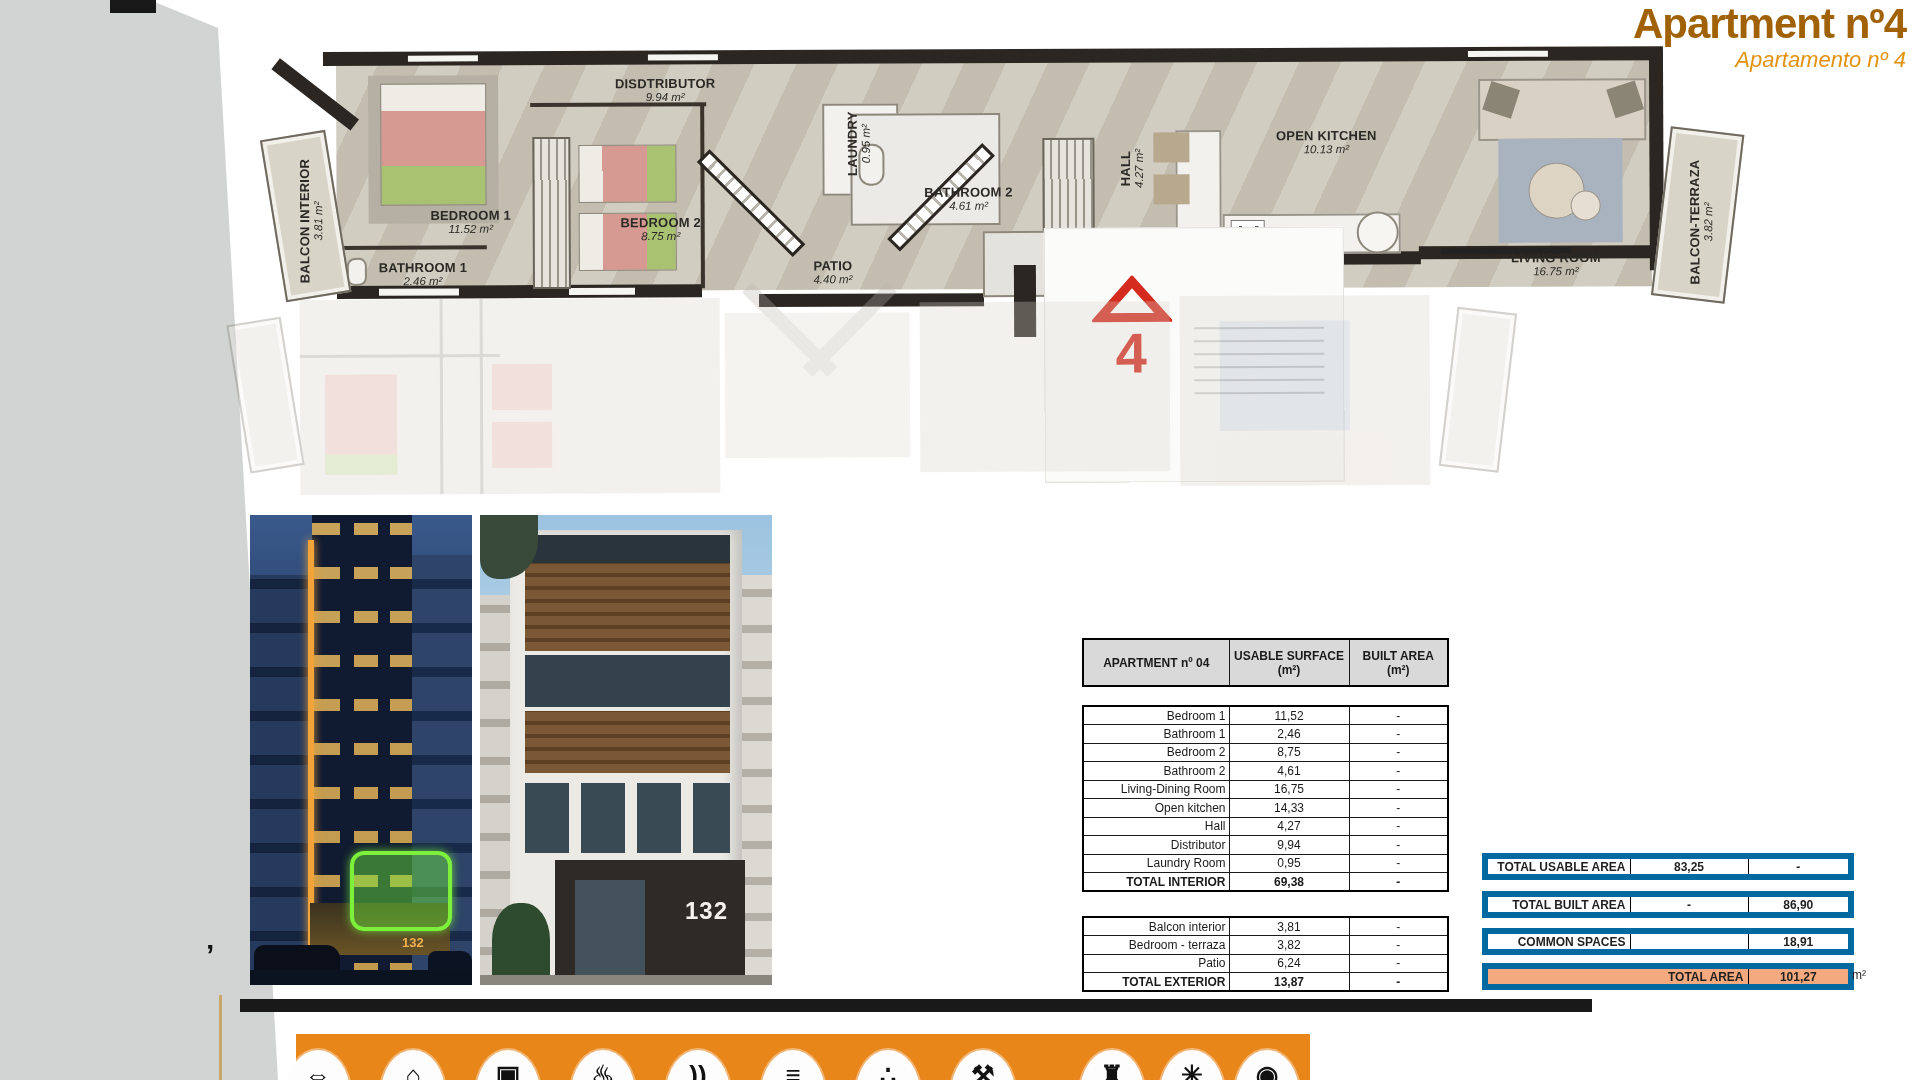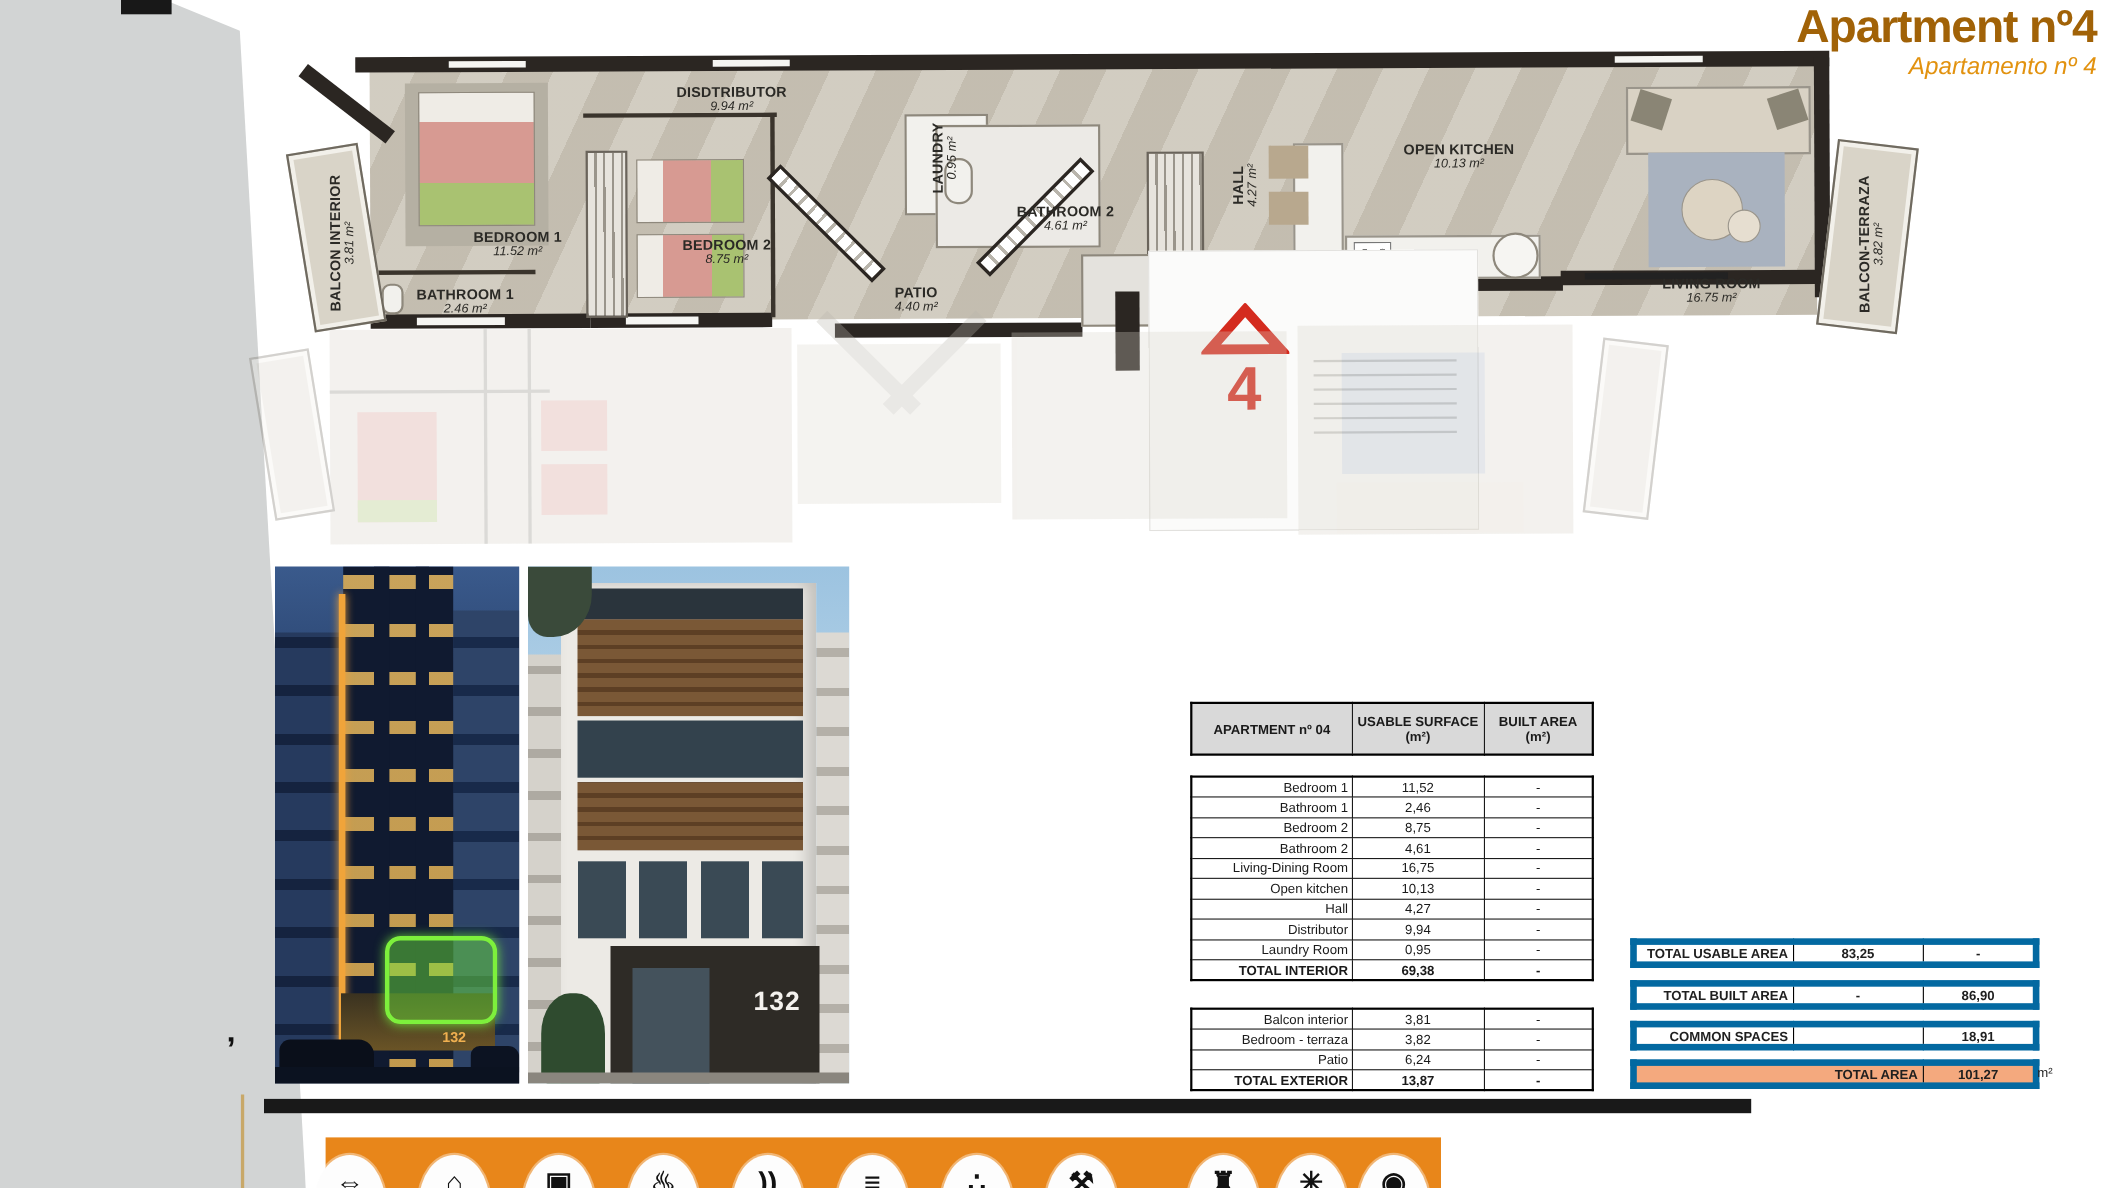--- a/index.html
+++ b/index.html
@@ -329,21 +329,21 @@
           <td class="val">4,61</td>
           <td class="val">-</td>
         </tr>
     <tr>
           <td class="lbl">Living-Dining Room</td>
           <td class="val">16,75</td>
           <td class="val">-</td>
         </tr>
     <tr>
           <td class="lbl">Open kitchen</td>
-          <td class="val">10,13</td>
+          <td class="val">14,33</td>
           <td class="val">-</td>
         </tr>
     <tr>
           <td class="lbl">Hall</td>
           <td class="val">4,27</td>
           <td class="val">-</td>
         </tr>
     <tr>
           <td class="lbl">Distributor</td>
           <td class="val">9,94</td>

